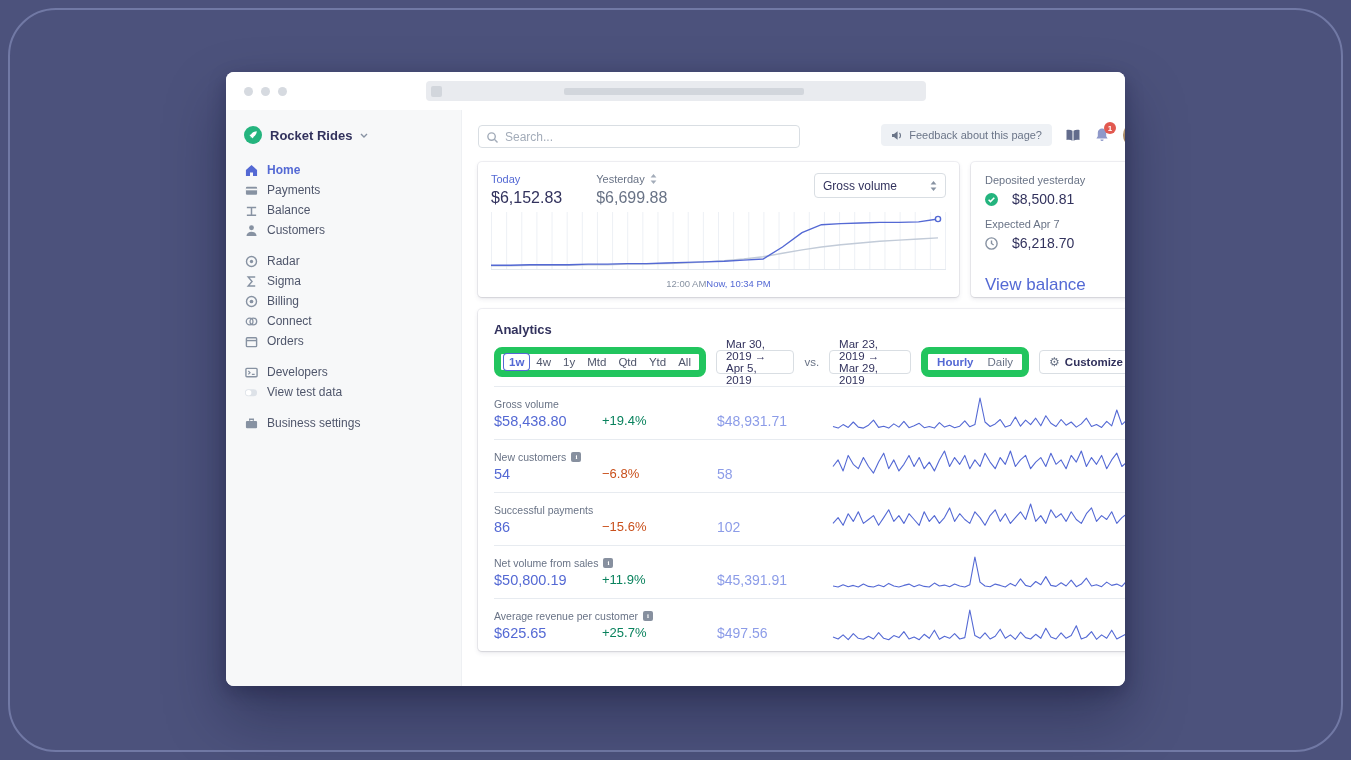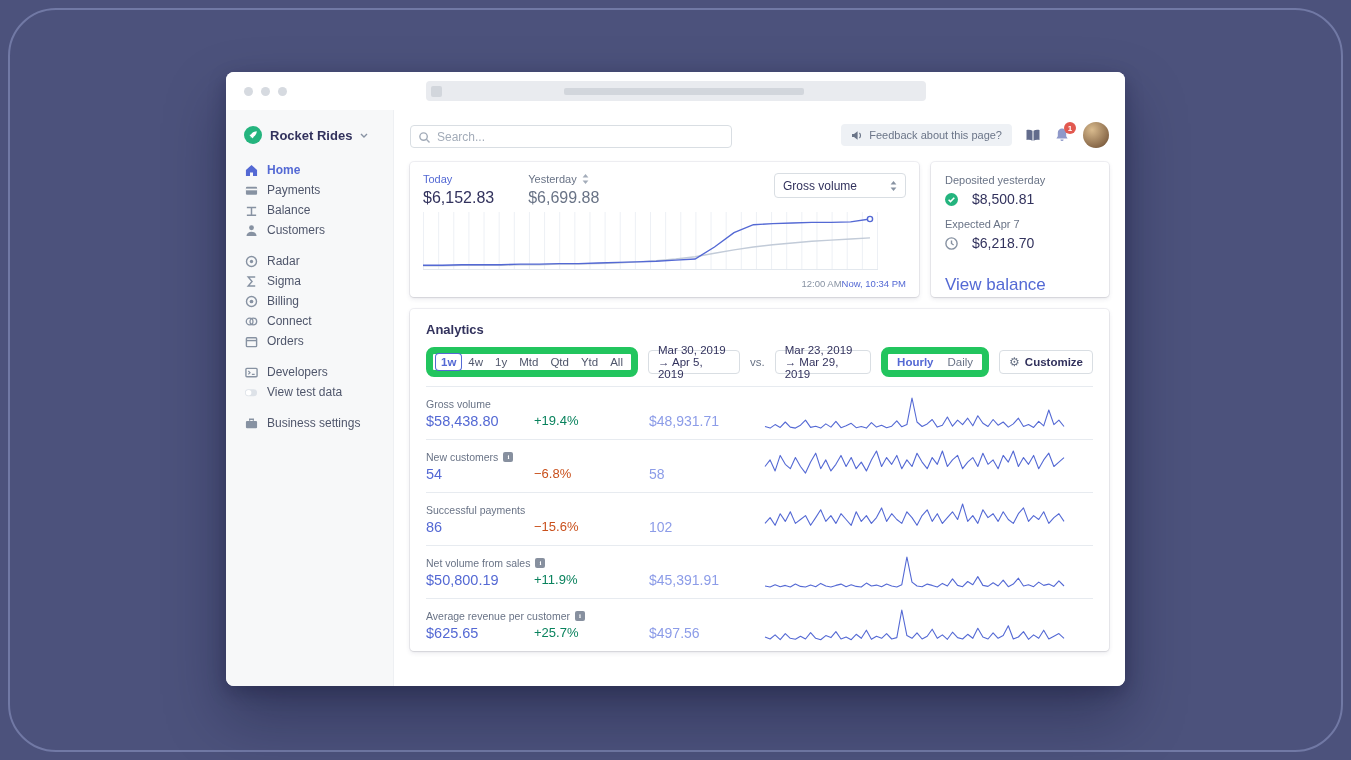--- a/index.html
+++ b/index.html
@@ -25,21 +25,21 @@
   .address-bar {
     position:absolute; left:50%; transform:translateX(-50%); top:9px;
     width:500px; height:20px; background:#e9ebef; border-radius:4px;
     display:flex; align-items:center;
   }
   .address-bar .sq { width:11px; height:11px; background:#d2d6dc; border-radius:2px; margin-left:5px; }
   .address-bar .bar { width:240px; height:7px; background:#d2d6dc; border-radius:2px; margin:0 auto; }
   
   .app-body { display:flex; height:576px; }
   .sidebar {
-    width:168px; background:#f7f8f9; padding:16px 0 0 18px; flex-shrink:0;
+    width:236px; background:#f7f8f9; padding:16px 0 0 18px; flex-shrink:0;
     border-right:1px solid #eef0f3;
   }
   .logo-row { display:flex; align-items:center; gap:8px; margin-bottom:16px; cursor:pointer; }
   .logo-badge { width:18px; height:18px; border-radius:50%; background:#24b47e; display:flex; align-items:center; justify-content:center; }
   .logo-name { font-size:13px; font-weight:bold; color:#32325d; }
   .nav-section { margin-bottom:11px; }
   .nav-item { display:flex; align-items:center; gap:9px; height:20px; font-size:12px; color:#4f566b; cursor:pointer; }
   .nav-item .nicon { width:14px; display:flex; justify-content:center; }
   .nav-item.active { color:#5469d4; font-weight:bold; }
   .main { flex:1; background:#fff; padding:14px 16px; position:relative; }
@@ -78,21 +78,21 @@
   .ov-label { font-size:11px; color:#5469d4; display:flex; align-items:center; gap:5px; }
   .ov-label.gray { color:#697386; }
   .ov-value { font-size:16px; color:#32325d; margin-top:4px; }
   .ov-value.gray { color:#697386; }
   .metric-select {
     margin-left:auto; width:132px; height:25px; border:1px solid #d9dee3; border-radius:4px;
     display:flex; align-items:center; justify-content:space-between; padding:0 8px;
     font-size:12px; color:#32325d; cursor:pointer; background:#fff;
   }
   .ov-chart { position:absolute; left:13px; right:13px; top:48px; height:60px; }
-  .ov-xlabels { position:absolute; left:13px; right:13px; bottom:8px; display:flex; justify-content:flex-end; }
+  .ov-xlabels { position:absolute; left:13px; right:13px; bottom:8px; display:flex; justify-content:center; }
   .ov-xlabels .xs { font-size:9.5px; color:#8792a2; }
   .ov-xlabels .xe { font-size:9.5px; color:#5469d4; }
   .deposits-card { width:178px; height:135px; padding:12px 14px; }
   .dep-label { font-size:11px; color:#697386; margin-bottom:5px; }
   .dep-value { display:flex; align-items:center; gap:14px; font-size:14px; color:#32325d; margin-bottom:11px; }
   .dep-link { font-size:17px; color:#5469d4; margin-top:24px; cursor:pointer; }
   
   .analytics-card { margin-top:12px; padding:13px 16px 0; }
   .an-title { font-size:13px; font-weight:bold; color:#32325d; }
   .an-controls { display:flex; align-items:center; gap:10px; margin-top:10px; }

